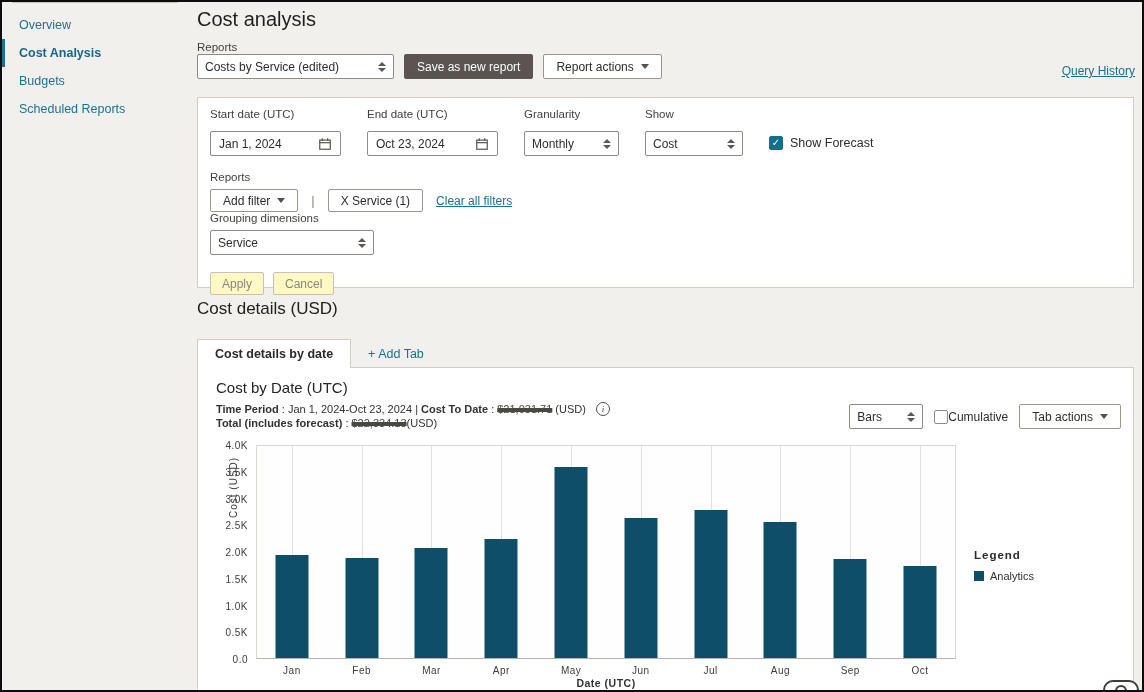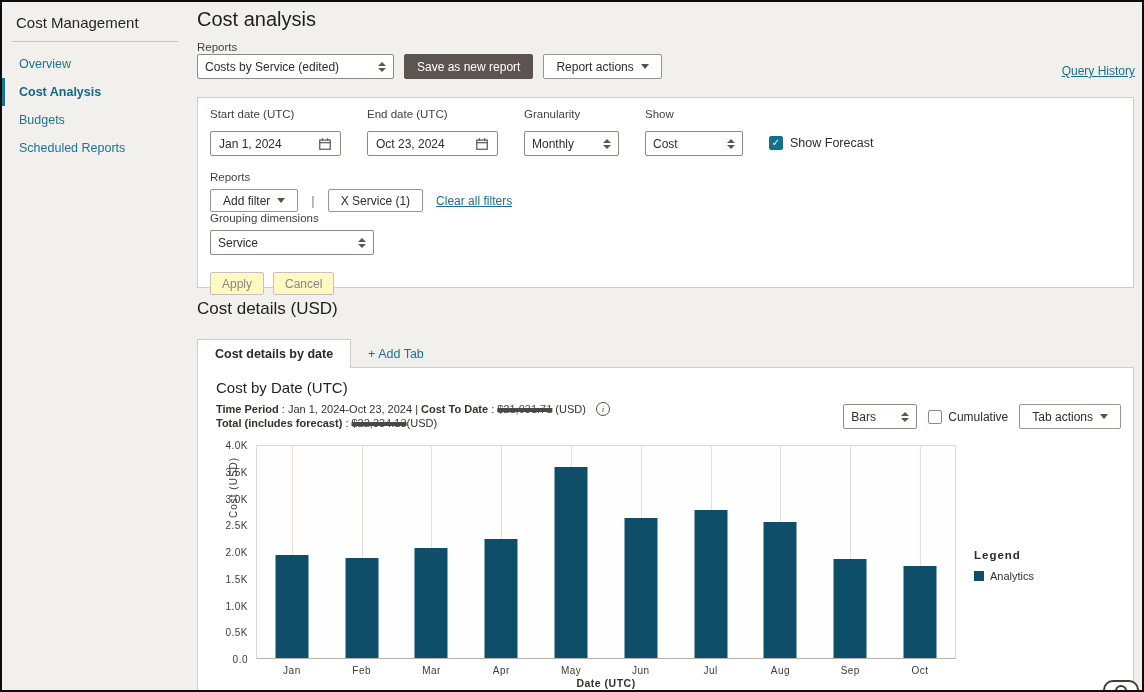--- a/index.html
+++ b/index.html
@@ -69,21 +69,21 @@
                 background:#fff; border:1px solid #d2ccc5; }
   .chart-title { position:absolute; left:18px; top:11px; font-size:15px; color:#262523; }
   .meta1 { position:absolute; left:18px; top:34px; font-size:11px; color:#33322f; display:flex; align-items:center; gap:4px; white-space:pre; }
   .meta2 { position:absolute; left:18px; top:49px; font-size:11px; color:#33322f; white-space:pre; }
   .meta1 b, .meta2 b { font-weight:bold; }
   .redacted { text-decoration:line-through; text-decoration-thickness:4px; text-decoration-color:#4a4845; color:#4a4845; }
   .info-icon { width:14px; height:14px; border:1px solid #55504a; border-radius:50%; display:inline-flex;
                align-items:center; justify-content:center; font-size:9px; font-style:italic;
                font-family:"Liberation Serif", serif; color:#55504a; margin-left:6px; cursor:pointer; }
   .chart-controls { position:absolute; right:12px; top:36px; display:flex; align-items:center; gap:11px; }
-  .cum-wrap { display:flex; align-items:flex-start; gap:6px; font-size:12px; color:#2e2d2b; }
+  .cum-wrap { display:flex; align-items:flex-start; font-size:12px; color:#2e2d2b; }
   
   .ylab { position:absolute; left:30px; top:150px; font-size:10px; color:#3c3b39; letter-spacing:1px;
           transform:rotate(-90deg); transform-origin:left top; white-space:nowrap; }
   .yticks { position:absolute; left:10px; top:77px; width:40px; height:214px; }
   .ytick { position:absolute; right:0; transform:translateY(50%); font-size:10px; color:#3c3b39; letter-spacing:0.5px; }
   .plot { position:absolute; left:58px; top:77px; width:700px; height:214px;
           border:1px solid #dcd7d1; border-bottom:1px solid #b9b3ac; display:flex; background:#fefefe; }
   .slot { flex:1; position:relative; }
   .gridline { position:absolute; left:50%; top:0; bottom:0; width:1px; background:#e5e0db; }
   .bar { position:absolute; bottom:0; left:50%; transform:translateX(-50%); width:33px; }
@@ -100,21 +100,20 @@
                  background:#fff; border:2px solid #3f3c39; border-radius:10px;
                  display:flex; align-items:flex-start; justify-content:center; cursor:pointer; }
   .help-widget .circ { width:12px; height:12px; border:2px solid #3f3c39; border-radius:50%; margin-top:3px; }
 </style>
 </head>
 <body>
 
 <div class="screen">
 
   <div class="sidebar">
-    <div class="sidebar-title">Cost Management</div>
     <div class="sidebar-divider"></div>
     <a class="nav-item">Overview</a>
     <a class="nav-item active">Cost Analysis</a>
     <a class="nav-item">Budgets</a>
     <a class="nav-item">Scheduled Reports</a>
   </div>
 
   <div class="main">
     <div class="page-title">Cost analysis</div>
 

